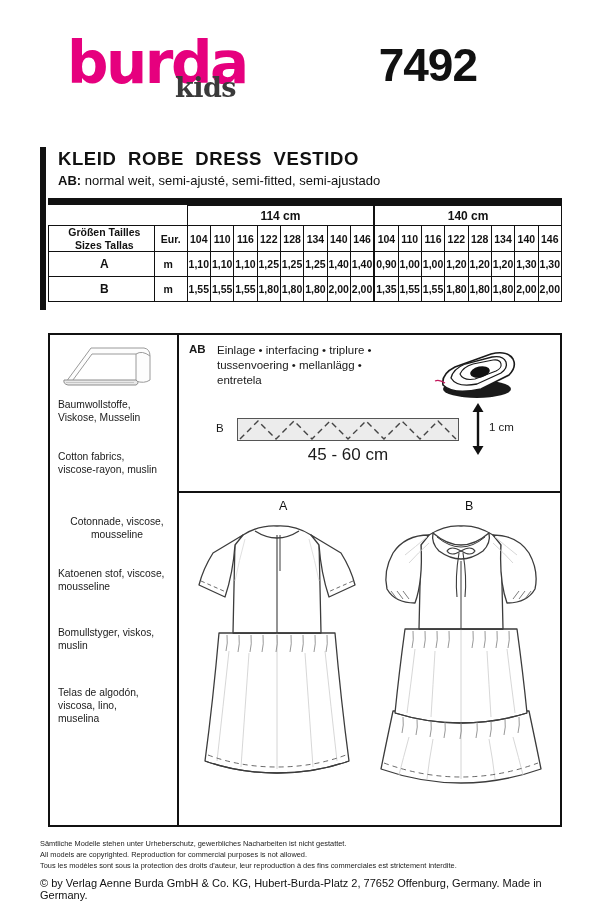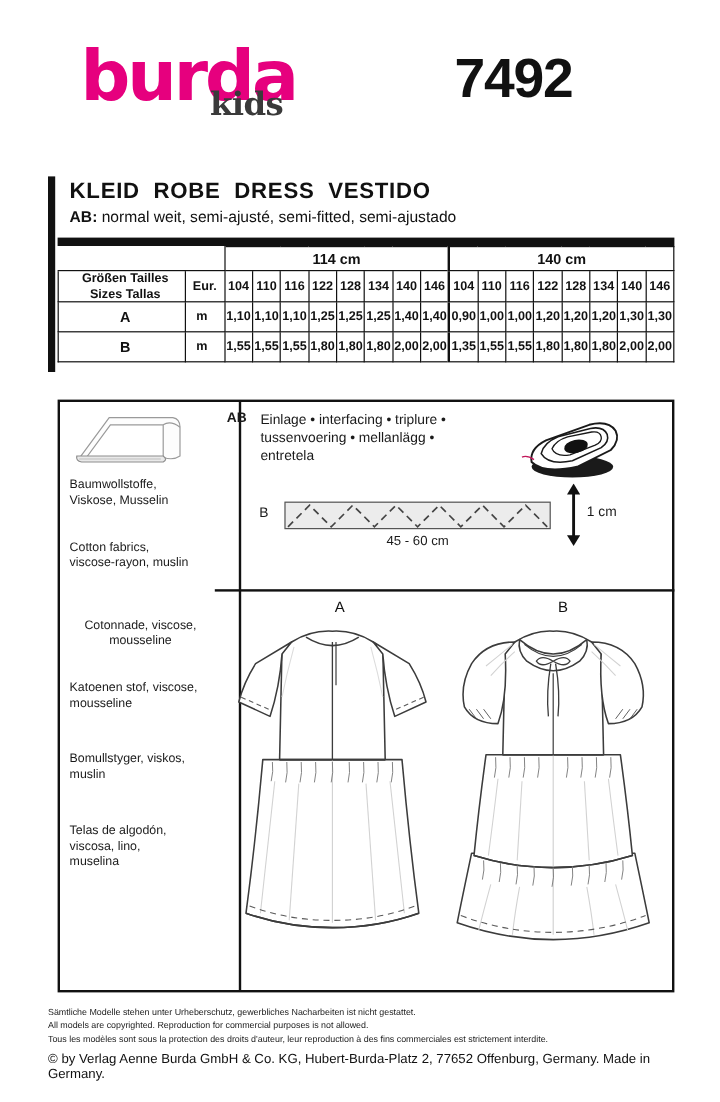--- a/index.html
+++ b/index.html
@@ -129,21 +129,21 @@
   #main-box {
     position: absolute;
     left: 48px; top: 333px;
     width: 514px; height: 494px;
     border: 2px solid #111;
     box-sizing: border-box;
   }
   #fabric-col {
     position: absolute;
     left: 0; top: 0;
-    width: 151px; height: 100%;
+    width: 129px; height: 100%;
     border-right: 2px solid #111;
     box-sizing: border-box;
   }
   #fabric-icon {
     position: absolute;
     left: 8px; top: 5px;
     width: 112px; height: 52px;
   }
   .fabric-text {
     position: absolute;
@@ -197,21 +197,21 @@
     width: 222px; height: 23px;
     background: #ececec;
     border: 1px solid #555;
     box-sizing: border-box;
   }
   #strip-width {
     position: absolute;
     left: 58px; top: 110px;
     width: 222px;
     text-align: center;
-    font-size: 11px;
+    font-size: 17px;
   }
   #height-arrow {
     position: absolute;
     left: 292px; top: 68px;
     width: 14px; height: 52px;
   }
   #height-label {
     position: absolute;
     left: 310px; top: 86px;
     font-size: 11.5px;

